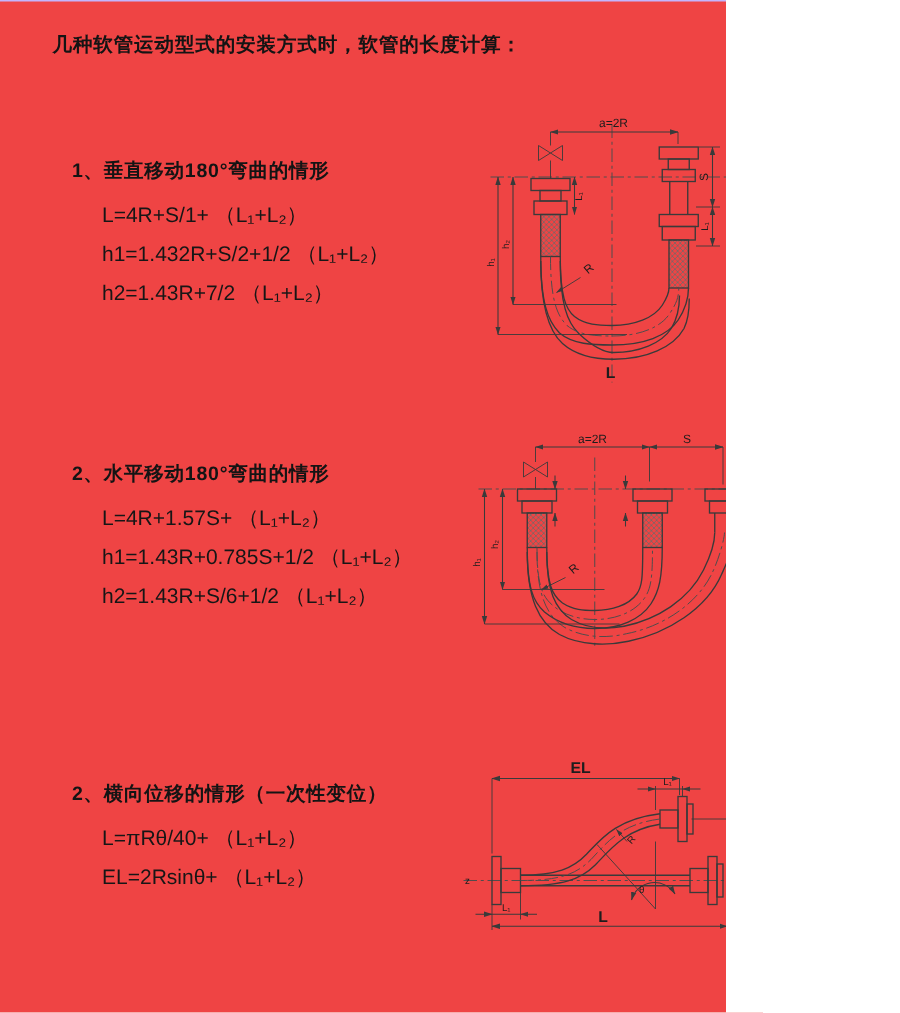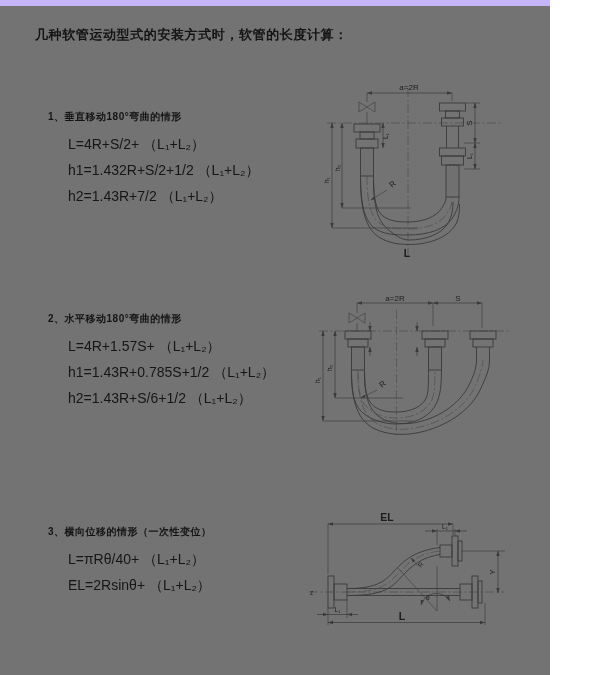--- a/index.html
+++ b/index.html
@@ -1,22 +1,22 @@
 <!DOCTYPE html>
 <html><head>
 <meta charset="utf-8">
 <style>
   html,body{margin:0;padding:0;background:#fff;}
-  .page{position:relative;width:550px;height:675px;background:#737373;overflow:hidden;
-        font-family:"Liberation Sans","DejaVu Sans",sans-serif;border-top:6px solid #c4b5fd;box-sizing:border-box;}
+  .page{position:relative;width:484px;height:675px;background:#ef4444;overflow:hidden;
+        font-family:"Liberation Sans","DejaVu Sans",sans-serif;border-top:1px solid #c4b5fd;box-sizing:border-box;}
   .title{position:absolute;left:35px;top:20px;margin:0;font-size:13px;font-weight:bold;
          color:#141414;letter-spacing:.6px;white-space:nowrap;}
   .sec{position:absolute;left:48px;color:#141414;}
   #sec1{top:104px}#sec2{top:306px}#sec3{top:519px}
-  .heading{margin:0;font-size:10px;font-weight:bold;letter-spacing:.5px;white-space:nowrap;}
+  .heading{margin:0;font-size:13px;font-weight:bold;letter-spacing:.5px;white-space:nowrap;}
   .formula{margin:9px 0 0 20px;font-size:14px;height:17px;white-space:nowrap;color:#161616;}
   .formula.first{margin-top:12px;}
   .diag{position:absolute;}
   #d1{left:303px;top:70px}#d2{left:303px;top:288px}#d3{left:297px;top:498px}
   .ln{fill:none;stroke:#3a3a3a;stroke-width:0.9;}
   .thin{fill:none;stroke:#3a3a3a;stroke-width:0.6;}
   .dim{fill:none;stroke:#3a3a3a;stroke-width:0.7;}
   .cl{fill:none;stroke:#4c4c4c;stroke-width:0.65;stroke-dasharray:9 2.5 2 2.5;}
   .dlab{font-family:"Liberation Sans","DejaVu Sans",sans-serif;font-size:8px;fill:#1d1d1d;}
   .sm{font-size:6.5px;}
@@ -24,21 +24,21 @@
 </style>
 </head>
 <body>
 
 <div class="page">
 
   <h1 class="title">几种软管运动型式的安装方式时，软管的长度计算：</h1>
 
   <section class="sec" id="sec1">
     <p class="heading">1、垂直移动180°弯曲的情形</p>
-    <p class="formula first">L=4R+S/2+ （L₁+L₂）</p>
+    <p class="formula first">L=4R+S/1+ （L₁+L₂）</p>
     <p class="formula">h1=1.432R+S/2+1/2 （L₁+L₂）</p>
     <p class="formula">h2=1.43R+7/2 （L₁+L₂）</p>
   </section>
 
   <svg class="diag" id="d1" width="290" height="190" viewBox="0 0 290 190">
     <defs>
       <marker id="ar1" viewBox="0 0 10 10" refX="9.5" refY="5" markerWidth="8" markerHeight="8" orient="auto-start-reverse">
         <path d="M0,1.8 L10,5 L0,8.2 Z" fill="#3a3a3a"></path>
       </marker>
       <pattern id="bd1" width="3.5" height="3.5" patternUnits="userSpaceOnUse">
@@ -183,21 +183,21 @@
       <line class="dim" x1="114" y1="28" x2="114" y2="37" marker-end="url(#ar2)"></line>
       <line class="dim" x1="114" y1="62" x2="114" y2="53" marker-end="url(#ar2)"></line>
     </g>
     <g>
       <line class="thin" x1="74" y1="96" x2="58" y2="104" marker-end="url(#ar2)"></line>
       <text class="dlab" x="79" y="94" transform="rotate(-40 79 94)">R</text>
     </g>
   </svg>
 
   <section class="sec" id="sec3">
-    <p class="heading">3、横向位移的情形（一次性变位）</p>
+    <p class="heading">2、横向位移的情形（一次性变位）</p>
     <p class="formula first">L=πRθ/40+ （L₁+L₂）</p>
     <p class="formula">EL=2Rsinθ+ （L₁+L₂）</p>
   </section>
 
   <svg class="diag" id="d3" width="300" height="160" viewBox="0 0 300 160">
     <defs>
       <marker id="ar3" viewBox="0 0 10 10" refX="9.5" refY="5" markerWidth="8" markerHeight="8" orient="auto-start-reverse">
         <path d="M0,1.8 L10,5 L0,8.2 Z" fill="#3a3a3a"></path>
       </marker>
     </defs>

